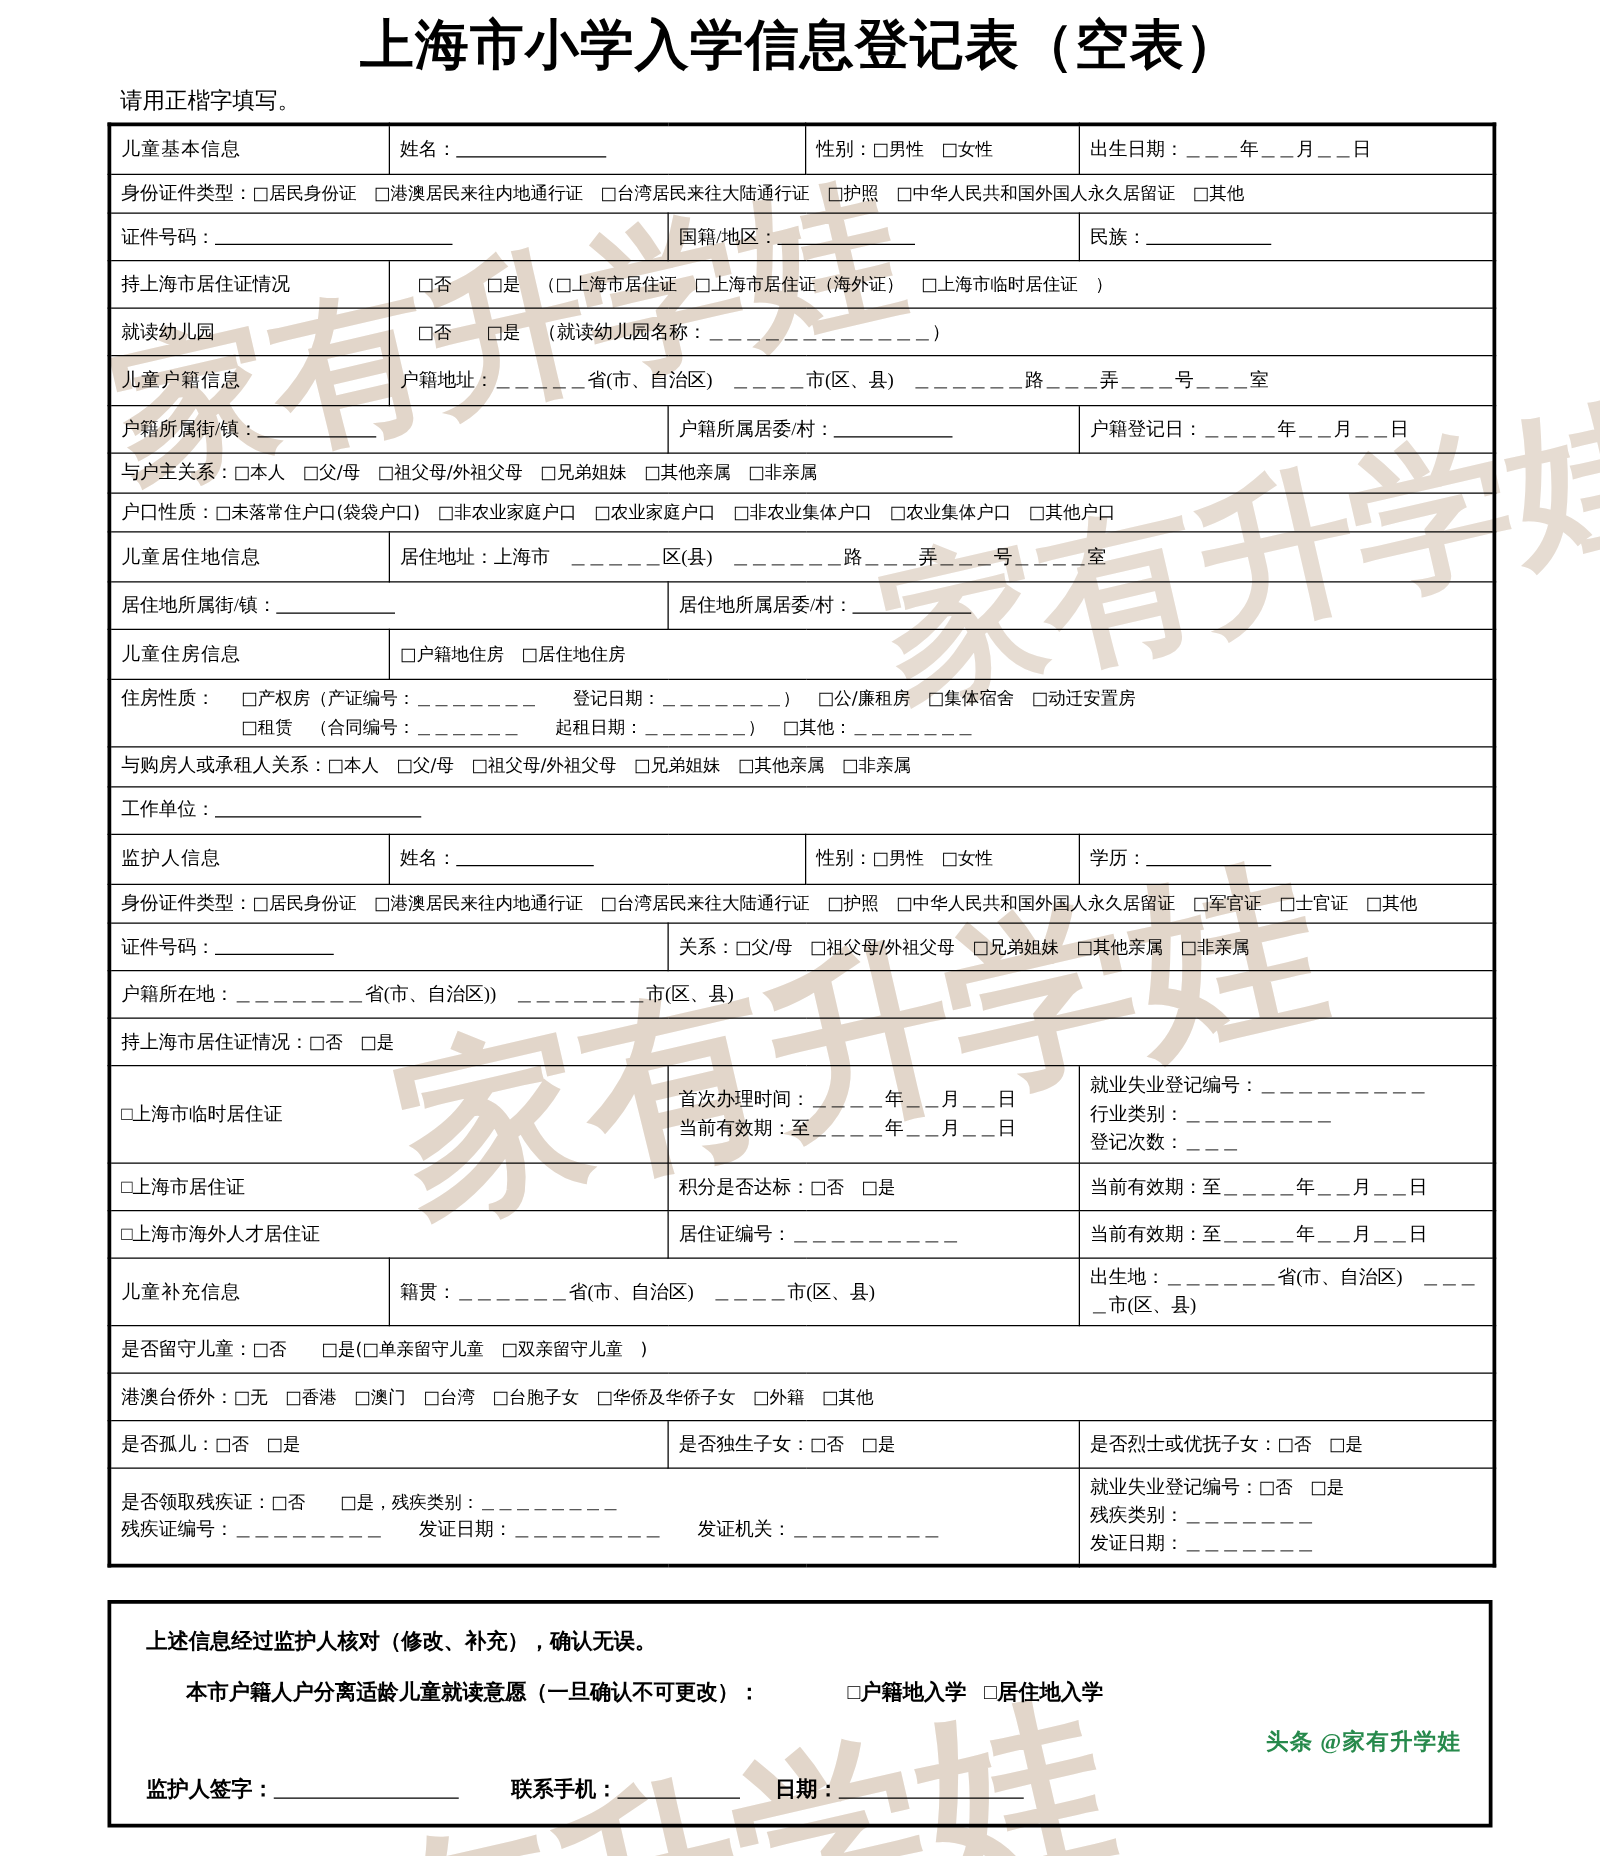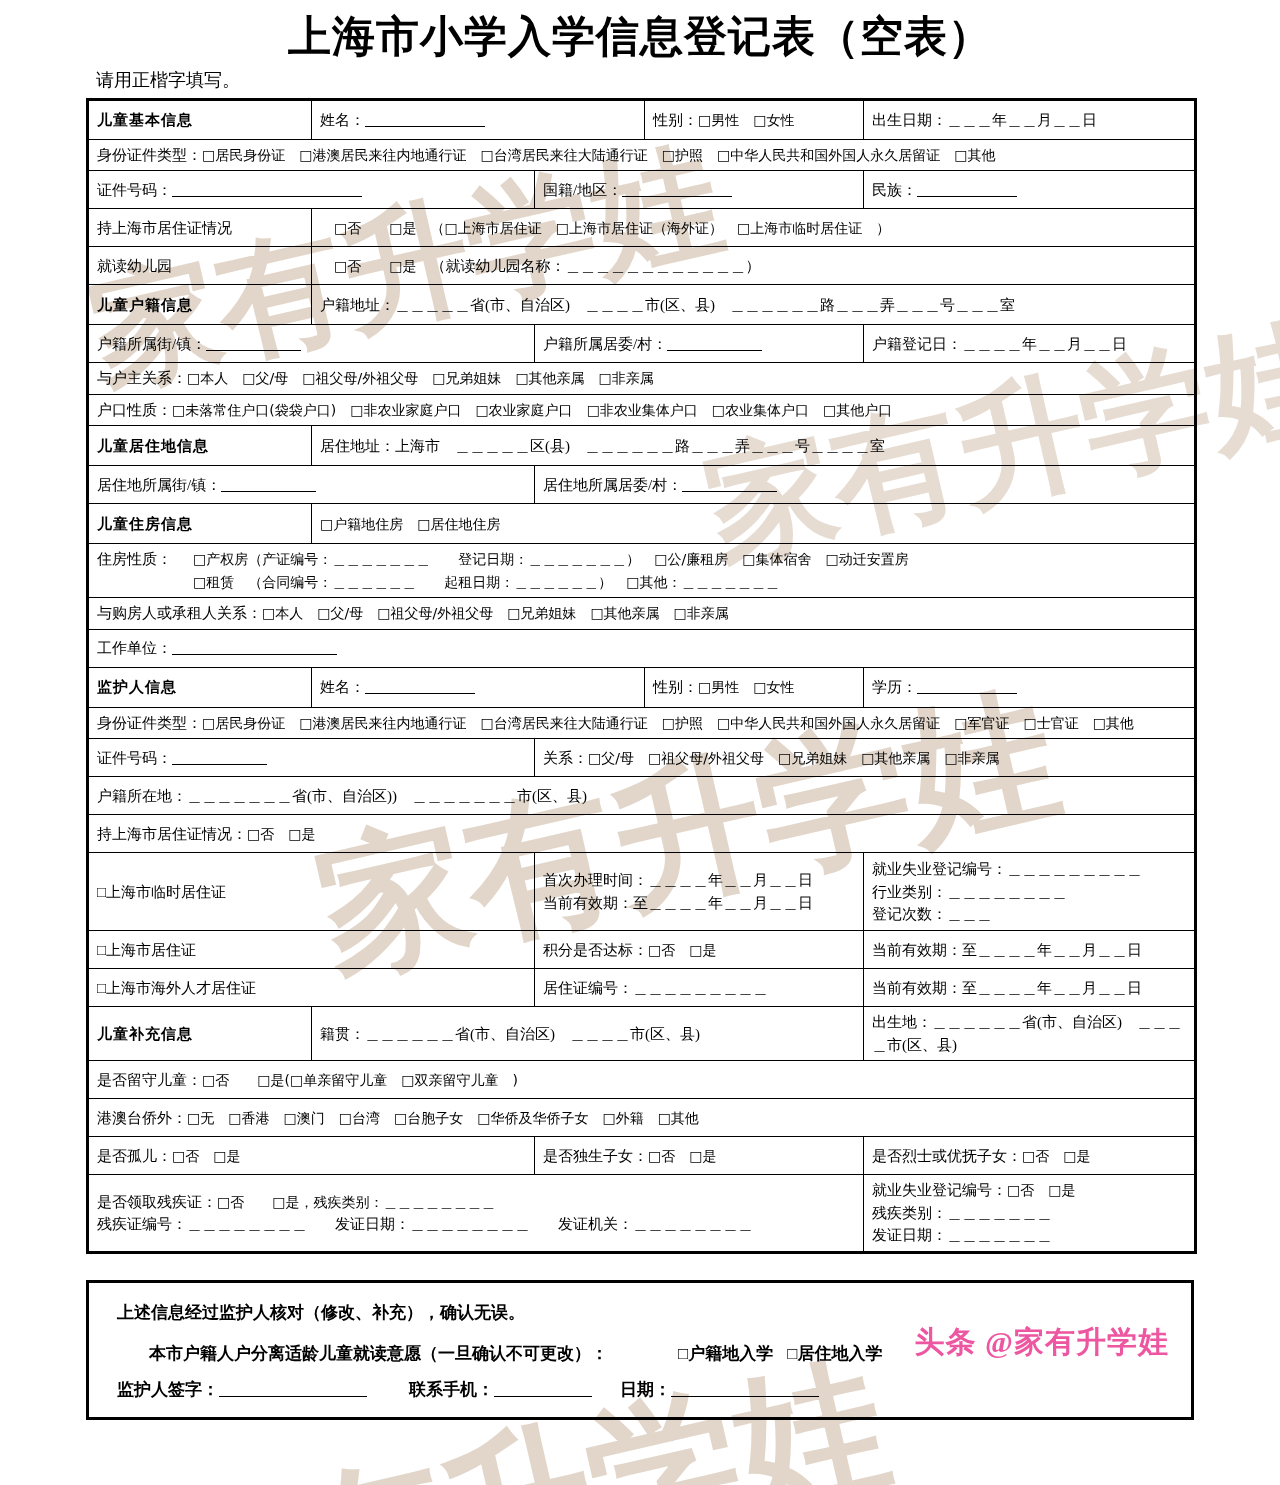--- a/index.html
+++ b/index.html
@@ -66,38 +66,38 @@
     border: 1px solid #000;
     padding: 4px 8px;
     vertical-align: middle;
     font-size: 15px;
     font-family: "Liberation Serif", "DejaVu Serif", serif;
     line-height: 1.5;
     background: transparent;
   }
   td.sec {
     font-size: 21px;
-    font-weight: bold;
+    font-weight: normal;
     letter-spacing: 1px;
     padding: 5px 10px;
   }
   td.h {  
     height: 40px;
   }
   td.tall { height: 38px; }
   .cb { font-family: "DejaVu Sans", sans-serif; font-size: 14px; }
   .ln { display: inline-block; border-bottom: 1px solid #000; height: 0.95em; vertical-align: -2px; }
   .sp { display: inline-block; width: 14px; }
 
   
   #confirm-box {
     position: relative;
     margin: 26px 0 0 86px;
     width: 1108px;
-    height: 140px;
+    height: 182px;
     border: 3px solid #000;
     font-family: "Liberation Serif", "DejaVu Serif", serif;
     background: transparent;
   }
   #confirm-inner { padding: 18px 28px 0 28px; font-size: 17px; }
   #confirm-line1 { font-weight: bold; margin-bottom: 18px; }
   #confirm-line2 { font-weight: bold; margin-left: 32px; }
   #confirm-line2 .opts { font-weight: bold; margin-left: 70px; }
   #sign-row {
     position: absolute; left: 28px; bottom: 16px;
@@ -105,22 +105,22 @@
     white-space: nowrap;
   }
   #sign-row .ln { border-bottom: 1.5px solid #000; }
 
   
   #channel-mark {
     position: absolute;
     right: 22px; bottom: 54px;
     font-family: "Liberation Serif", "DejaVu Serif", serif;
     font-weight: bold;
-    font-size: 30px;
-    color: #ec4899;
+    font-size: 18px;
+    color: #15803d;
     letter-spacing: 1px;
     white-space: nowrap;
     z-index: 5;
     opacity: .92;
   }
 </style>
 </head>
 <body>
 
 <div id="watermark-layer">

